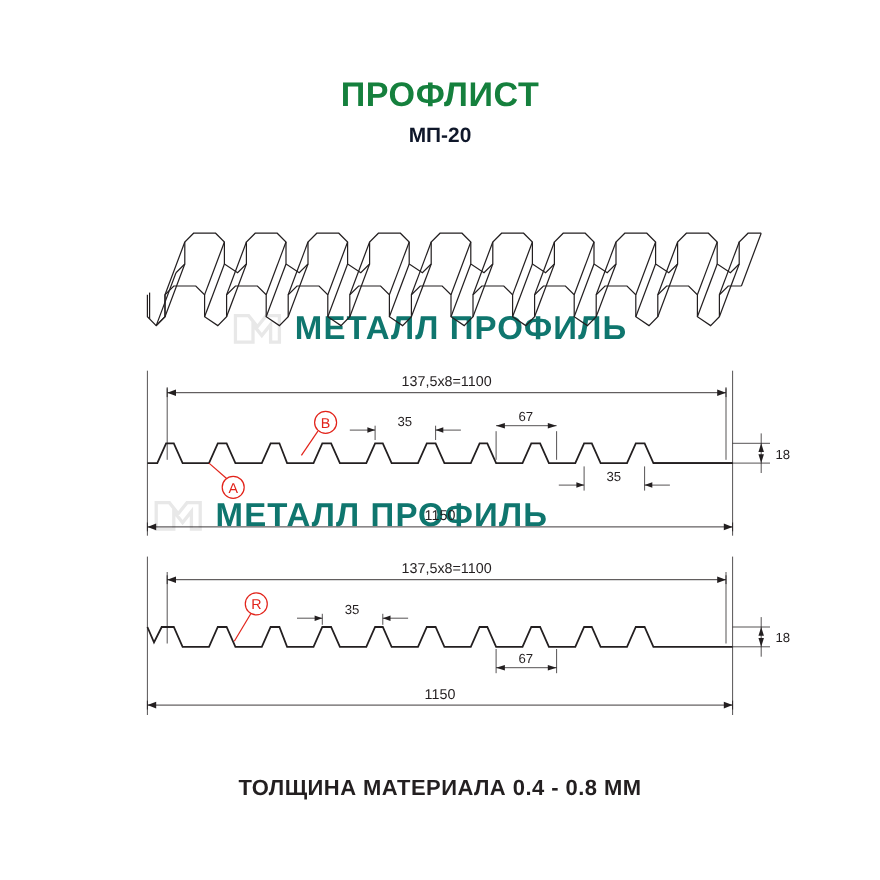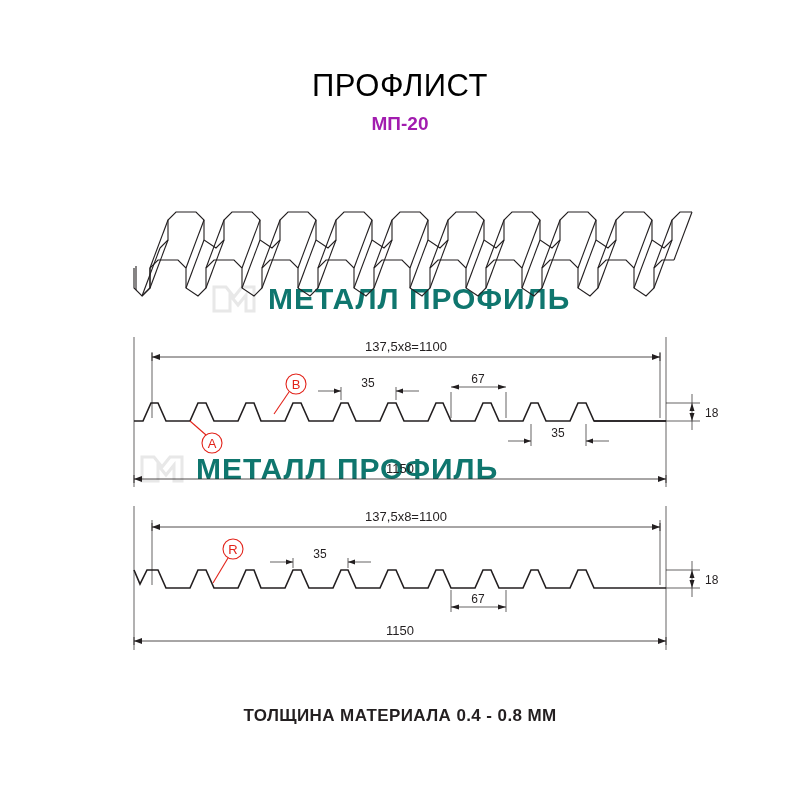--- a/index.html
+++ b/index.html
@@ -19,41 +19,41 @@
     position: absolute;
     inset: 0;
   }
   .title-main {
     position: absolute;
     left: 0;
     right: 0;
     top: 68px;
     text-align: center;
     font-size: 31px;
-    font-weight: normal;
+    font-weight: bold;
     letter-spacing: 0.5px;
-    color: #000000;
+    color: #15803d;
   }
   .title-sub {
     position: absolute;
     left: 0;
     right: 0;
     top: 113px;
     text-align: center;
     font-size: 19px;
     font-weight: bold;
-    color: #a21caf;
+    color: #0f172a;
   }
   .footer-note {
     position: absolute;
     left: 0;
     right: 0;
     top: 706px;
     text-align: center;
-    font-size: 17px;
+    font-size: 20px;
     font-weight: bold;
     letter-spacing: 0.4px;
     color: #231f20;
   }
   svg { display: block; }
   .wm {
     position: absolute;
     font-family: "Liberation Sans", sans-serif;
     font-weight: bold;
     color: #0f766e;

